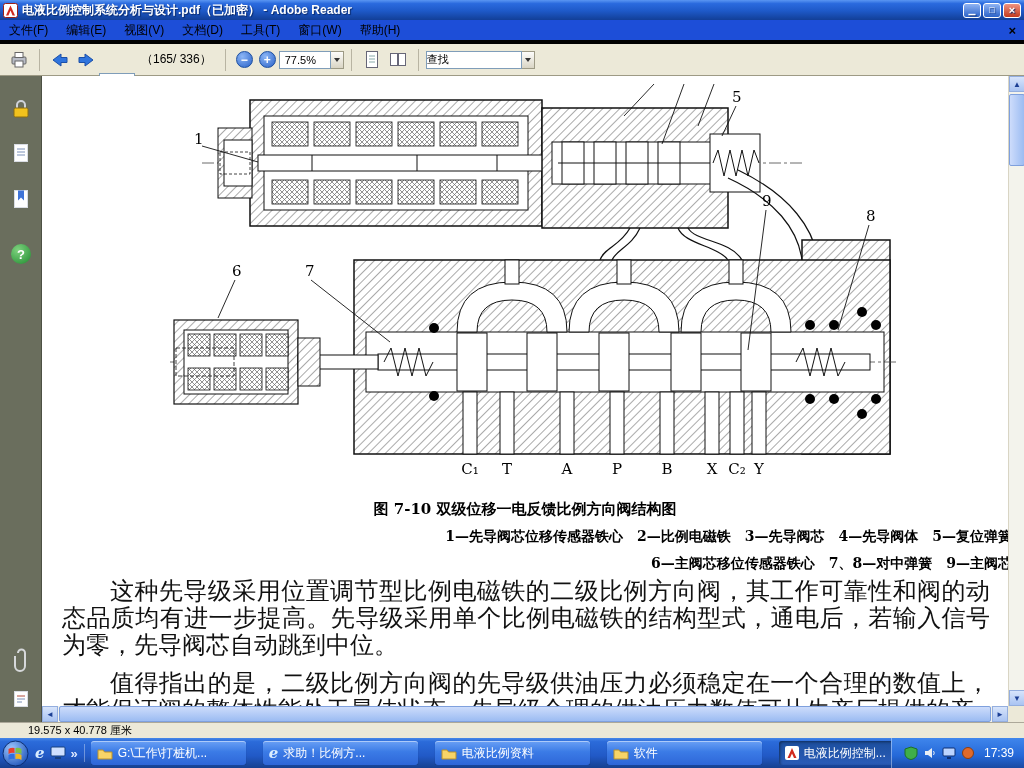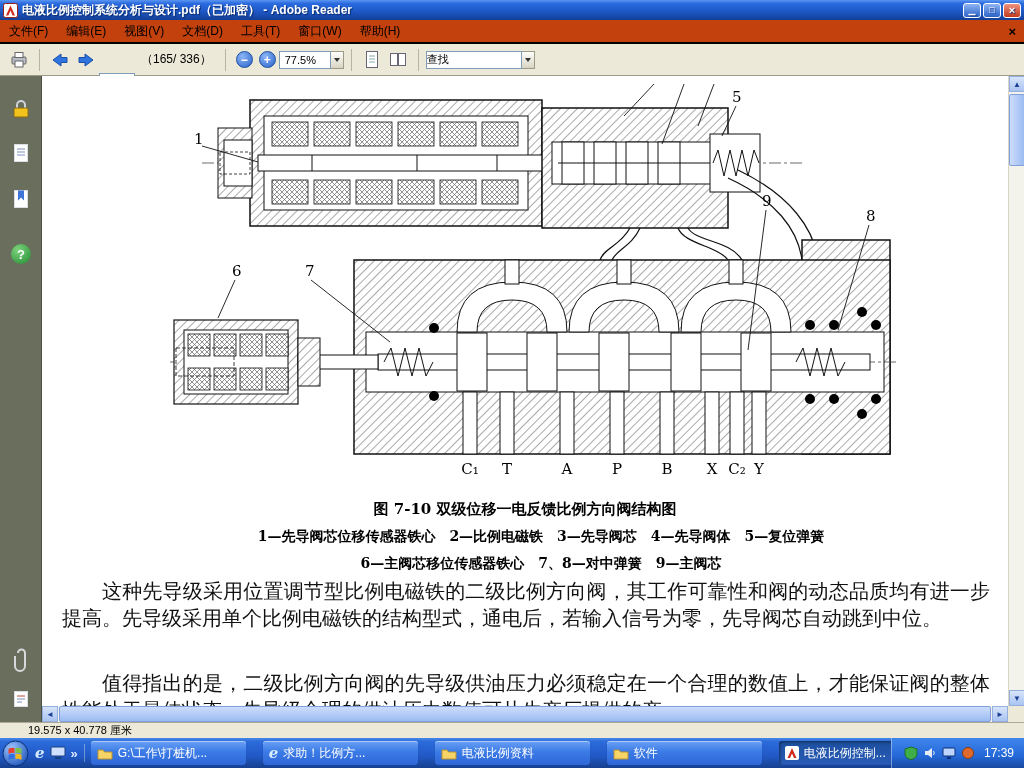--- a/index.html
+++ b/index.html
@@ -15,22 +15,22 @@
   .title-icon { width:15px; height:15px; margin-right:4px; display:inline-flex; }
   .title-text { flex:1; overflow:hidden; white-space:nowrap; }
   .win-controls { display:flex; gap:2px; }
   .wbtn { width:18px; height:15px; border:1px solid #fff; border-radius:3px;
     display:flex; align-items:center; justify-content:center; font-size:9px; color:#fff;
     font-weight:bold; line-height:1; }
   .wbtn.min,.wbtn.max { background:linear-gradient(180deg,#8fb3f3,#2b63c9); }
   .wbtn.close { background:linear-gradient(180deg,#ee9380,#c33a1d); font-size:11px; }
 
   
-  .menubar { position:absolute; left:0; top:20px; width:100%; height:24px; background:#c2410c;
-    border-bottom:2px solid #000000; display:flex; align-items:center; font-size:12px; color:#000; }
+  .menubar { position:absolute; left:0; top:20px; width:100%; height:24px; background:#1d4ed8;
+    border-bottom:4px solid #000000; display:flex; align-items:center; font-size:12px; color:#000; }
   .menu-item { padding:4px 9px; cursor:default; }
   .menubar-close { margin-left:auto; margin-right:8px; font-weight:bold; font-size:13px; }
 
   
   .toolbar { position:absolute; left:0; top:44px; width:100%; height:32px; background:#ece9d8;
     border-bottom:1px solid #9d9a85; display:flex; align-items:center; padding:0 6px; font-size:11px; }
   .tb-sep { width:1px; height:22px; background:#b8b4a2; margin:0 7px; }
   .tb-btn { width:26px; height:26px; display:flex; align-items:center; justify-content:center; }
   .tb-box { height:18px; background:#fff; border:1px solid #7f9db9; display:flex;
     align-items:center; justify-content:center; font-size:11px; color:#000; }
@@ -53,25 +53,25 @@
   .help-circle { width:20px; height:20px; border-radius:50%;
     background:radial-gradient(circle at 35% 30%,#7fd37f,#1f8a2f); color:#fff; font-weight:bold;
     font-size:13px; display:flex; align-items:center; justify-content:center; }
 
   
   .content { position:absolute; left:42px; top:76px; width:966px; height:630px; background:#fff;
     overflow:hidden; }
   .figure-svg { position:absolute; left:120px; top:6px; }
   .fig-caption { position:absolute; left:0; top:424px; width:100%; text-align:center;
     font-family:"DejaVu Serif","Liberation Serif",serif; font-size:15px; font-weight:bold; color:#000; }
-  .fig-legend { position:absolute; left:16px; width:100%; text-align:center;
+  .fig-legend { position:absolute; left:4px; width:100%; text-align:right;
     font-family:"DejaVu Serif","Liberation Serif",serif; font-size:14px; font-weight:bold; color:#000; }
   .legend-1 { top:452px; } .legend-2 { top:479px; }
   .doc-para { position:absolute; left:20px; width:928px; text-align:justify; text-indent:2em;
-    font-family:"DejaVu Serif","Liberation Serif",serif; font-size:20px; line-height:27px; color:#111; }
+    font-family:"DejaVu Serif","Liberation Serif",serif; font-size:24px; line-height:27px; color:#111; }
   .para-1 { top:502px; } .para-2 { top:594px; }
 
   
   .vscroll { position:absolute; right:0; top:76px; width:16px; height:630px; background:#f3f3ec;
     border-left:1px solid #d9d5c4; }
   .scroll-btn { width:16px; height:16px; background:linear-gradient(180deg,#d7e4fb,#aac4f2);
     border:1px solid #94aede; display:flex; align-items:center; justify-content:center; font-size:8px; color:#1c3f94; }
   .v-thumb { position:absolute; left:0; top:18px; width:16px; height:72px;
     background:linear-gradient(90deg,#cddcfb,#9cbcf2); border:1px solid #7fa0dd; border-radius:2px; }
   .vs-down { position:absolute; bottom:0; }

